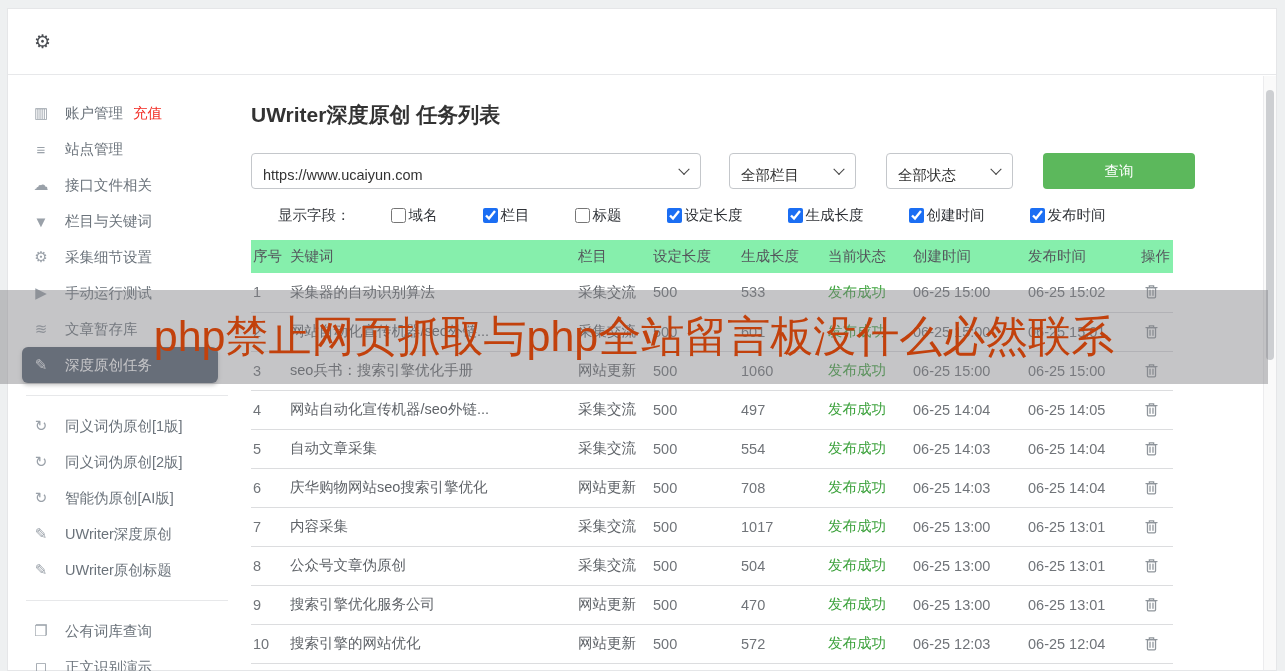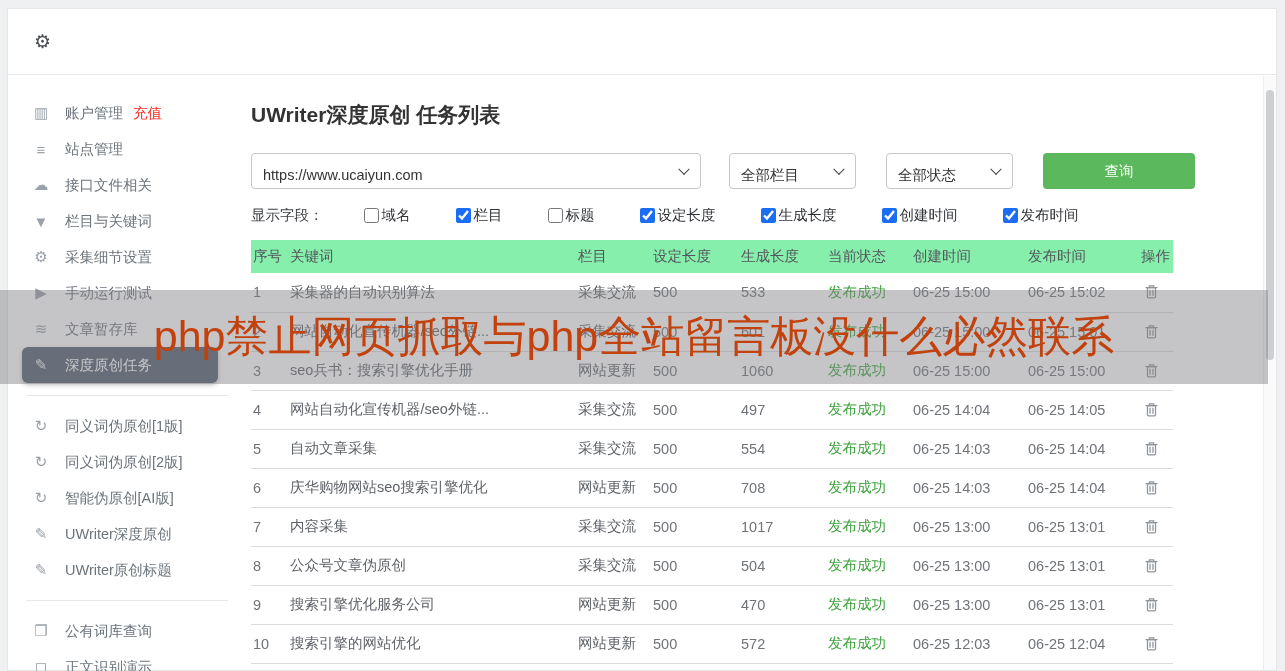--- a/index.html
+++ b/index.html
@@ -31,21 +31,21 @@
   .filter-row { display:flex; align-items:center; }
   .sel { position:relative; display:inline-block; }
   .sel select { appearance:none; -webkit-appearance:none; border:1px solid #c4c7cb; border-radius:4px; background:#fff; height:36px; font-size:14.5px; color:#333; padding:8px 28px 0 11px; width:100%; font-family:"Liberation Sans",sans-serif; }
   .sel::after { content:""; position:absolute; right:13px; top:50%; width:7px; height:7px; border-right:1.7px solid #444; border-bottom:1.7px solid #444; transform:translateY(-72%) rotate(45deg); pointer-events:none; }
   .sel.site { width:450px; }
   .sel.small { width:127px; }
   .gap1 { width:28px; } .gap2 { width:30px; }
   .query-btn { width:152px; height:36px; background:#5cb85c; border:none; border-radius:4px; color:#fff; font-size:14.5px; cursor:pointer; font-family:"Liberation Sans",sans-serif; }
 
   .fields-row { display:flex; align-items:center; margin-top:17px; font-size:14.5px; color:#3c3f44; }
-  .fields-label { margin-right:14px; }
+  .fields-label { margin-right:14px;margin-left:27px; }
   .cb { display:flex; align-items:center; margin-right:19px; cursor:pointer; color:#2f3237;padding-left:26px; }
   .cb input { width:15px; height:15px; margin-right:3px; accent-color:#1b6ef3; cursor:pointer; }
 
   table { border-collapse:collapse; table-layout:fixed; width:922px; margin-top:15px; }
   thead th { background:#86efac; font-weight:400; color:#54575c; font-size:14.5px; text-align:left; height:33px; padding:0 2px; }
   tbody td { height:39px; border-bottom:1px solid #dcdddf; font-size:14.5px; color:#5f6368; padding:0 2px; vertical-align:middle; }
   td.num, td.t { color:#707479; }
   td.status { color:#3da23d; }
   .trash-btn { background:none; border:none; cursor:pointer; padding:2px; line-height:0; }
 

